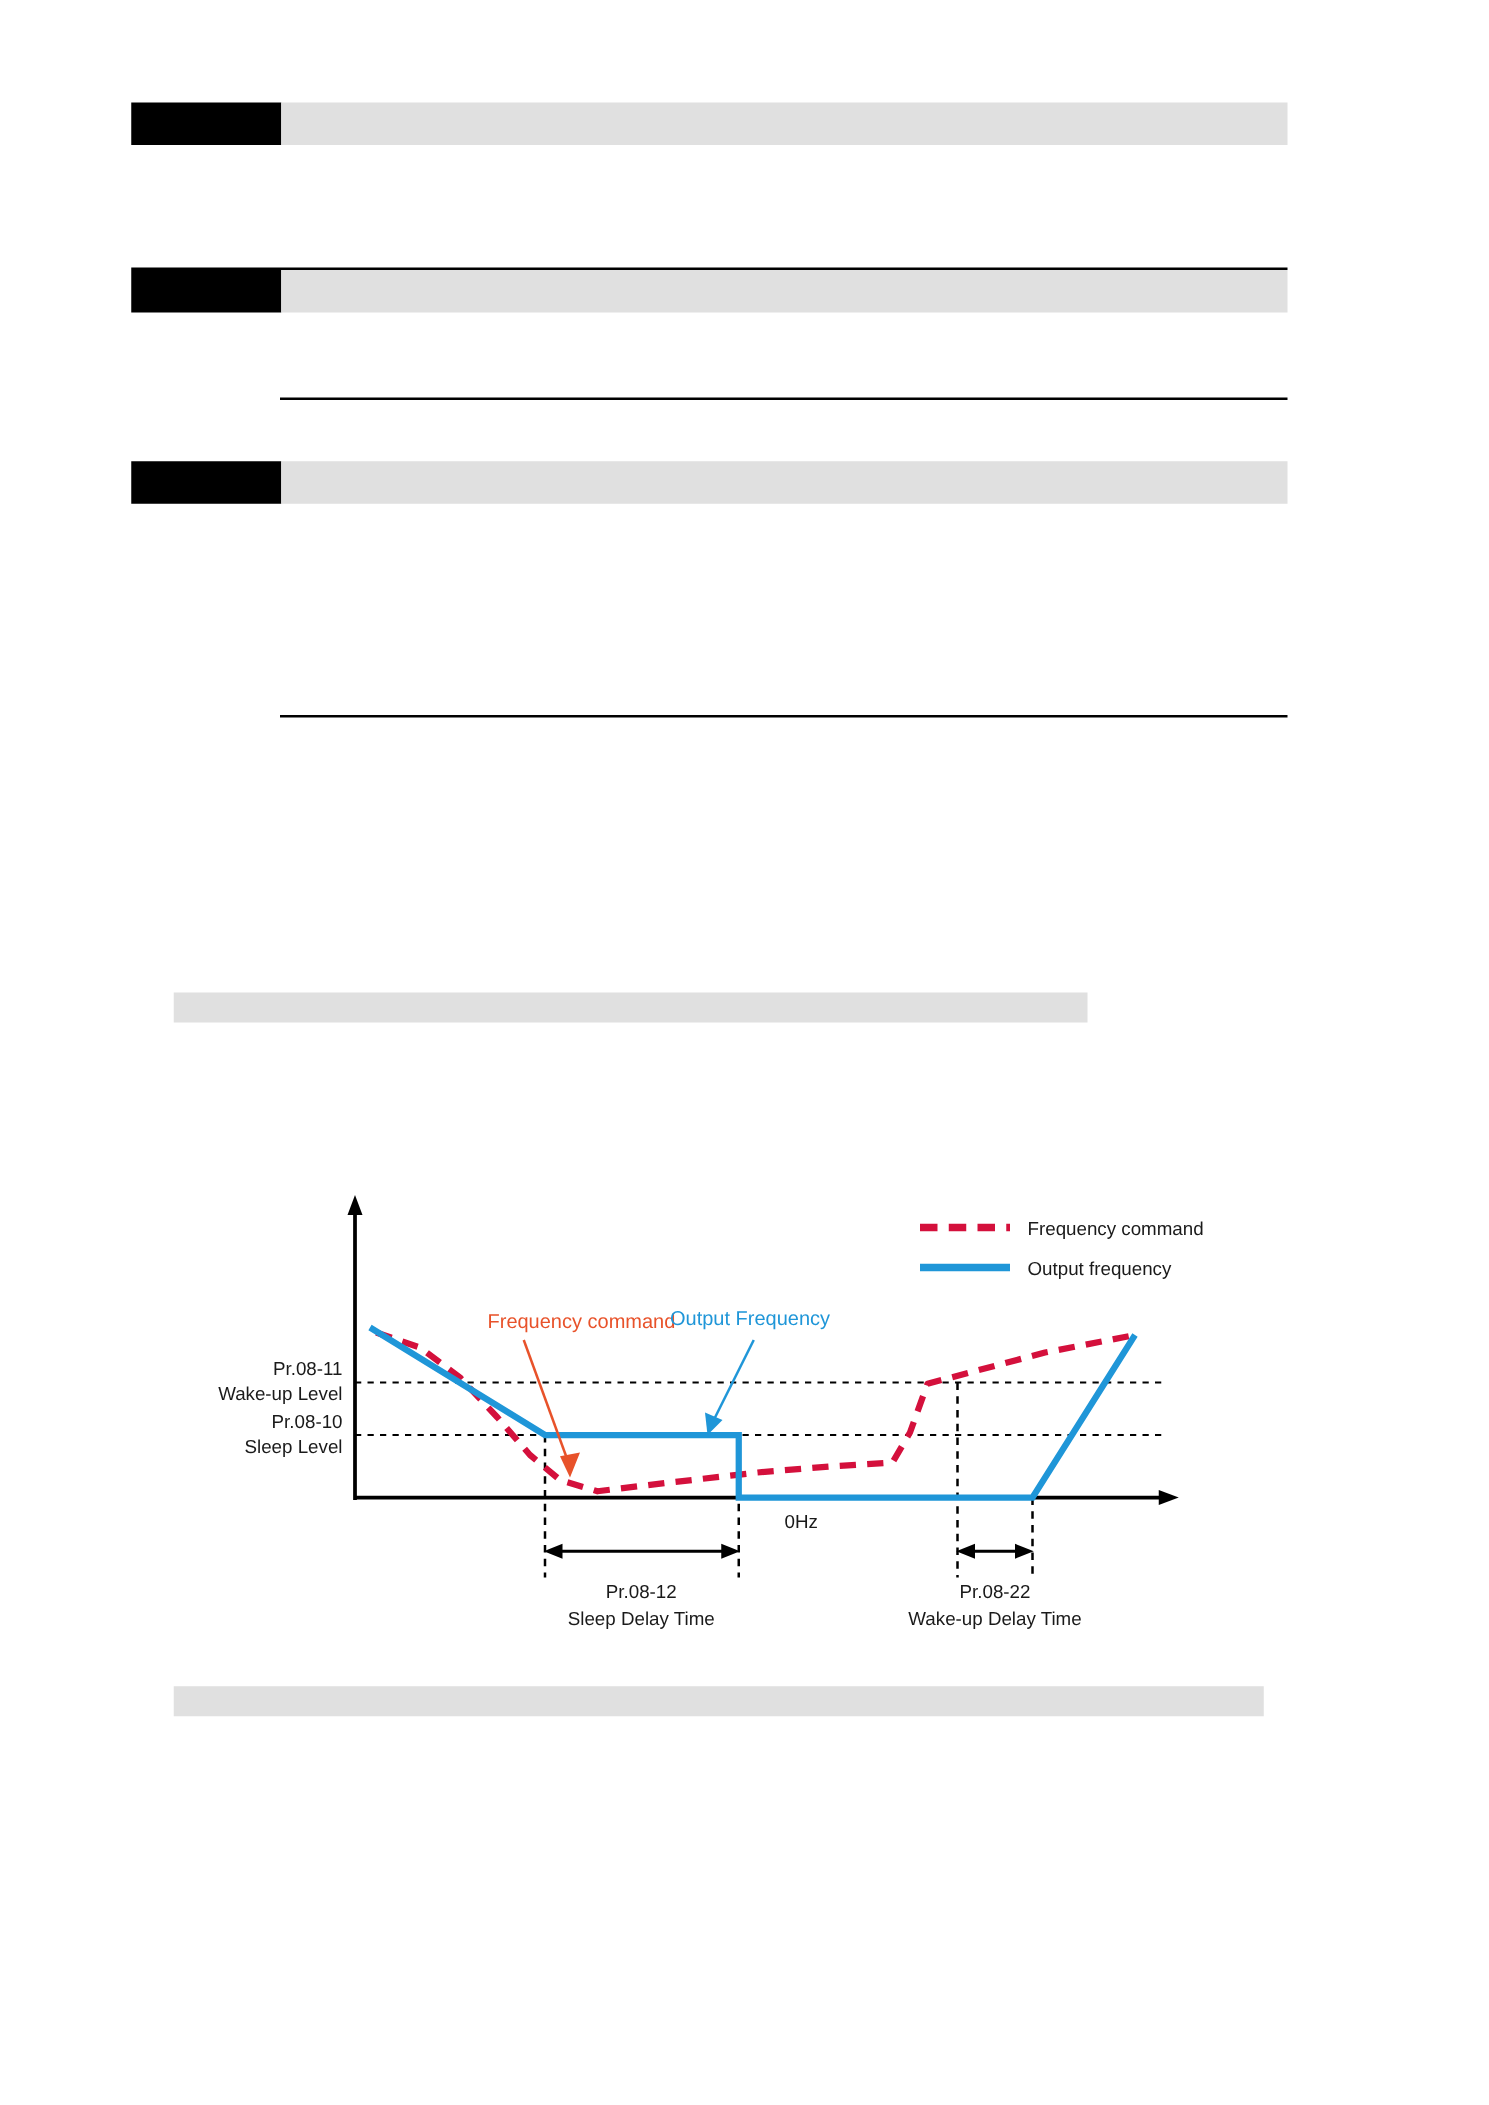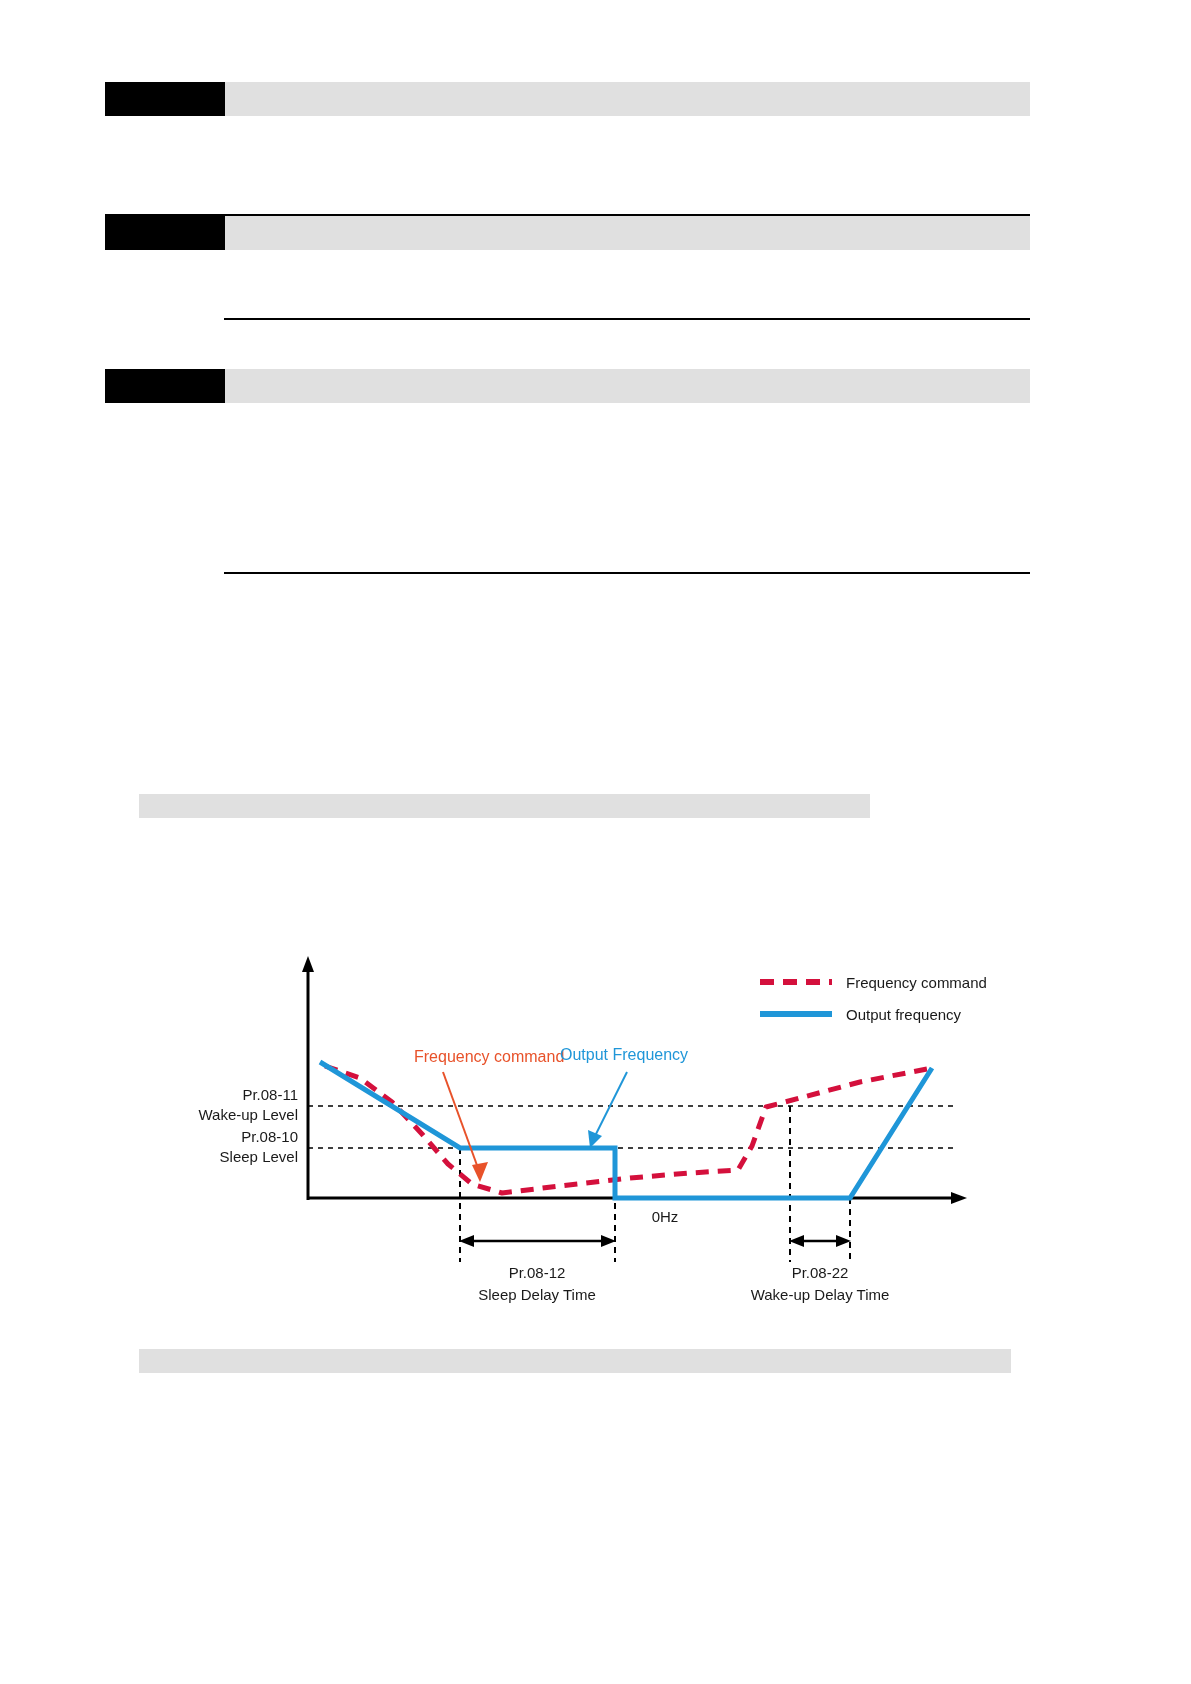--- a/index.html
+++ b/index.html
@@ -73,21 +73,21 @@
     line-height: 24px;
     padding: 0 8px;
     white-space: nowrap;
     overflow: hidden;
     color: #000000;
   }
 
   
   #diagram-wrap {
     position: absolute;
-    left: 160px;
+    left: 136px;
     top: 950px;
     width: 880px;
     height: 390px;
   }
   #diagram-svg { display: block; }
   .svg-text {
     font-family: "Liberation Sans", sans-serif;
     font-size: 15px;
     fill: #1a1a1a;
   }

